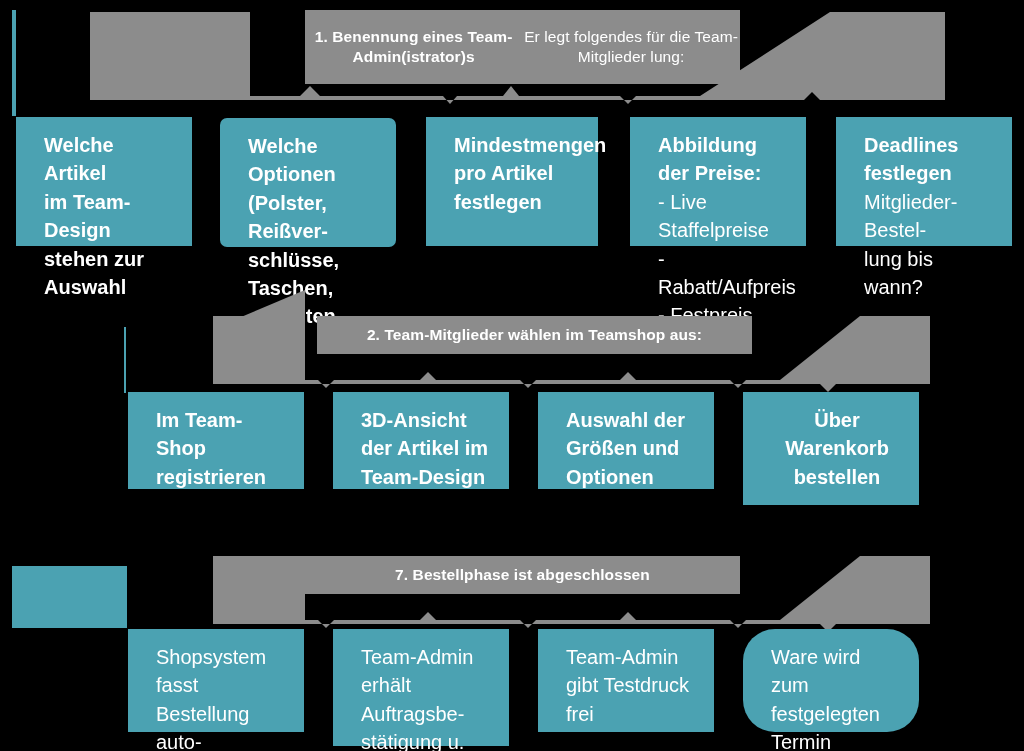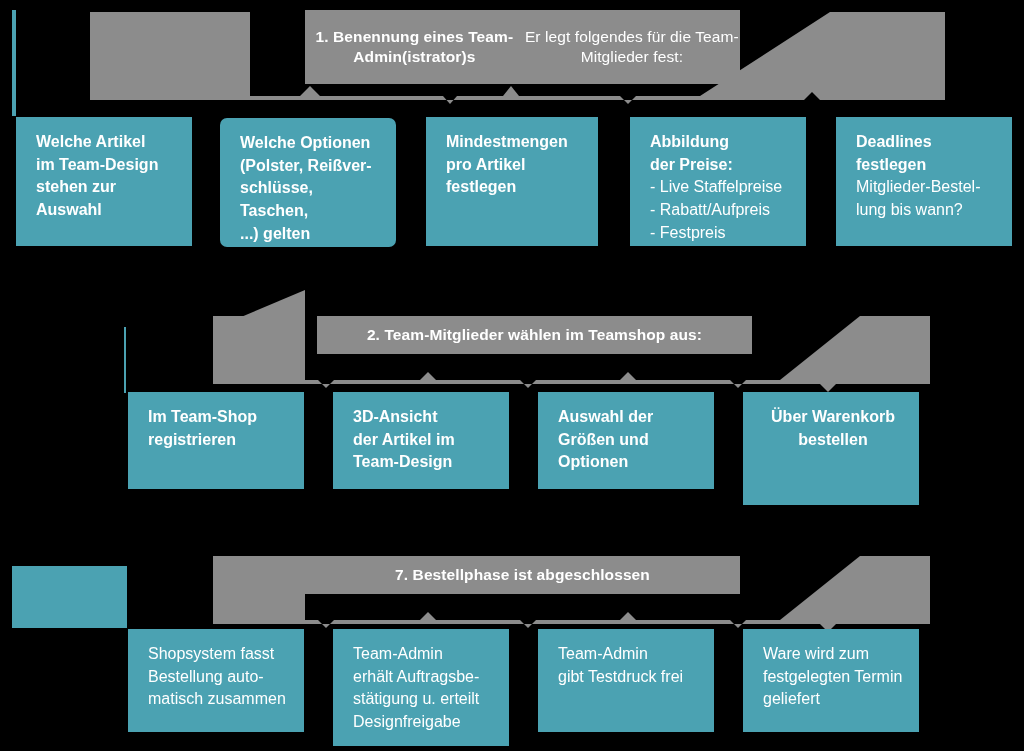--- a/index.html
+++ b/index.html
@@ -28,23 +28,23 @@
     line-height:1.32;
   }
   .banner .b-title{font-weight:bold;font-size:15.5px;letter-spacing:.1px;}
   .banner .b-sub{font-weight:normal;font-size:15.5px;letter-spacing:.1px;}
 
   
   .card{
     position:absolute;
     background:#4ba2b2;
     box-sizing:border-box;
-    padding:14px 16px 10px 20px;
+    padding:14px 16px 10px 28px;
     line-height:1.42;
-    font-size:16px;
+    font-size:20px;
   }
   .card .hd{font-weight:bold;display:block;}
   .card .bd{font-weight:normal;display:block;}
 
   
   .teal-rule{position:absolute;background:#4ba2b2;}
 </style>
 </head>
 <body>
 
@@ -74,21 +74,21 @@
       L 945,12
       L 945,100
       L 820,100
       L 812,92 L 804,100
       L 90,100
       Z"></path>
   </svg>
 
   <div class="banner" style="left:305px;top:10px;width:435px;height:74px;">
     <div class="b-title">1. Benennung eines Team-Admin(istrator)s</div>
-    <div class="b-sub">Er legt folgendes für die Team-Mitglieder fest:</div>
+    <div class="b-sub">Er legt folgendes für die Team-Mitglieder lung:</div>
   </div>
 
   <div class="card" style="left:16px;top:117px;width:176px;height:129px;">
     <span class="hd">Welche Artikel<br>im Team-Design<br>stehen zur<br>Auswahl</span>
     <span class="bd"></span>
   </div>
 
   <div class="card" style="left:220px;top:118px;width:176px;height:129px;border-radius:7px;">
     <span class="hd">Welche Optionen<br>(Polster, Reißver-<br>schlüsse, Taschen,<br>...) gelten</span>
     <span class="bd"></span>
@@ -191,17 +191,17 @@
   </div>
 
   <div class="card" style="left:333px;top:629px;width:176px;height:117px;">
     <span class="bd">Team-Admin<br>erhält Auftragsbe-<br>stätigung u. erteilt<br>Designfreigabe</span>
   </div>
 
   <div class="card" style="left:538px;top:629px;width:176px;height:103px;">
     <span class="bd">Team-Admin<br>gibt Testdruck frei</span>
   </div>
 
-  <div class="card" style="left:743px;top:629px;width:176px;height:103px;">
+  <div class="card" style="left:743px;top:629px;width:176px;height:103px;border-radius:32px;">
     <span class="bd">Ware wird zum<br>festgelegten Termin<br>geliefert</span>
   </div>
 
 </div>
 
 </body></html>

